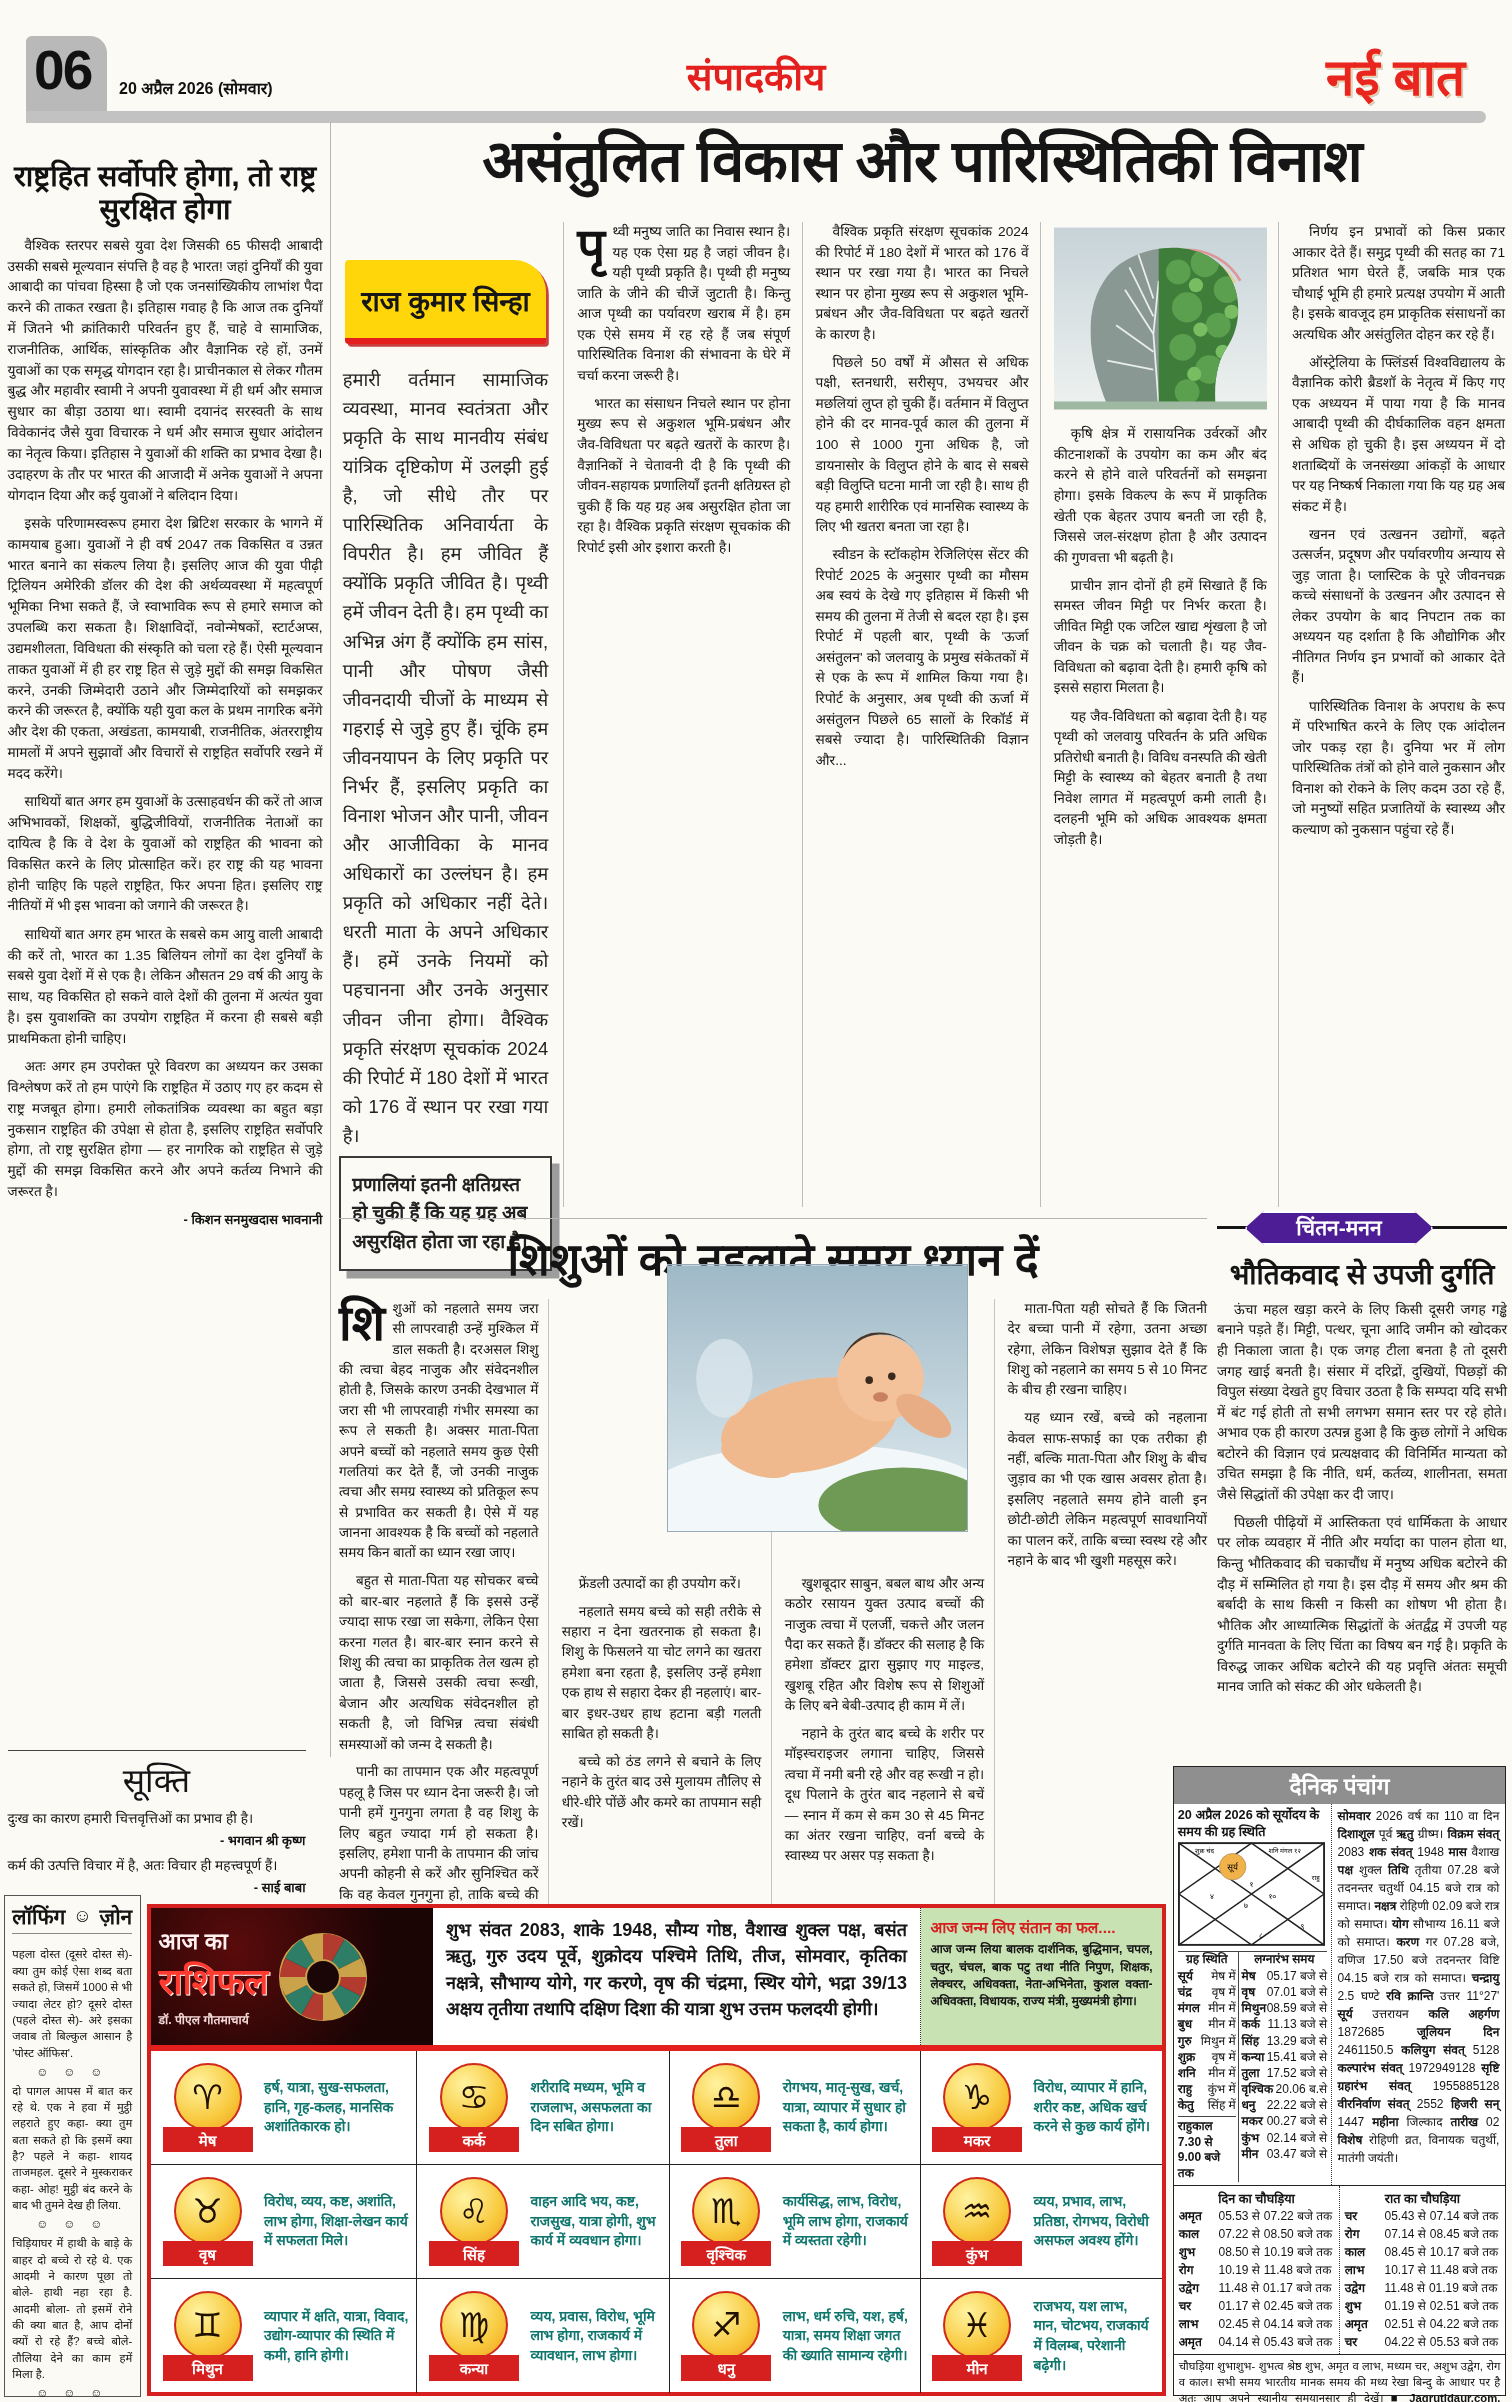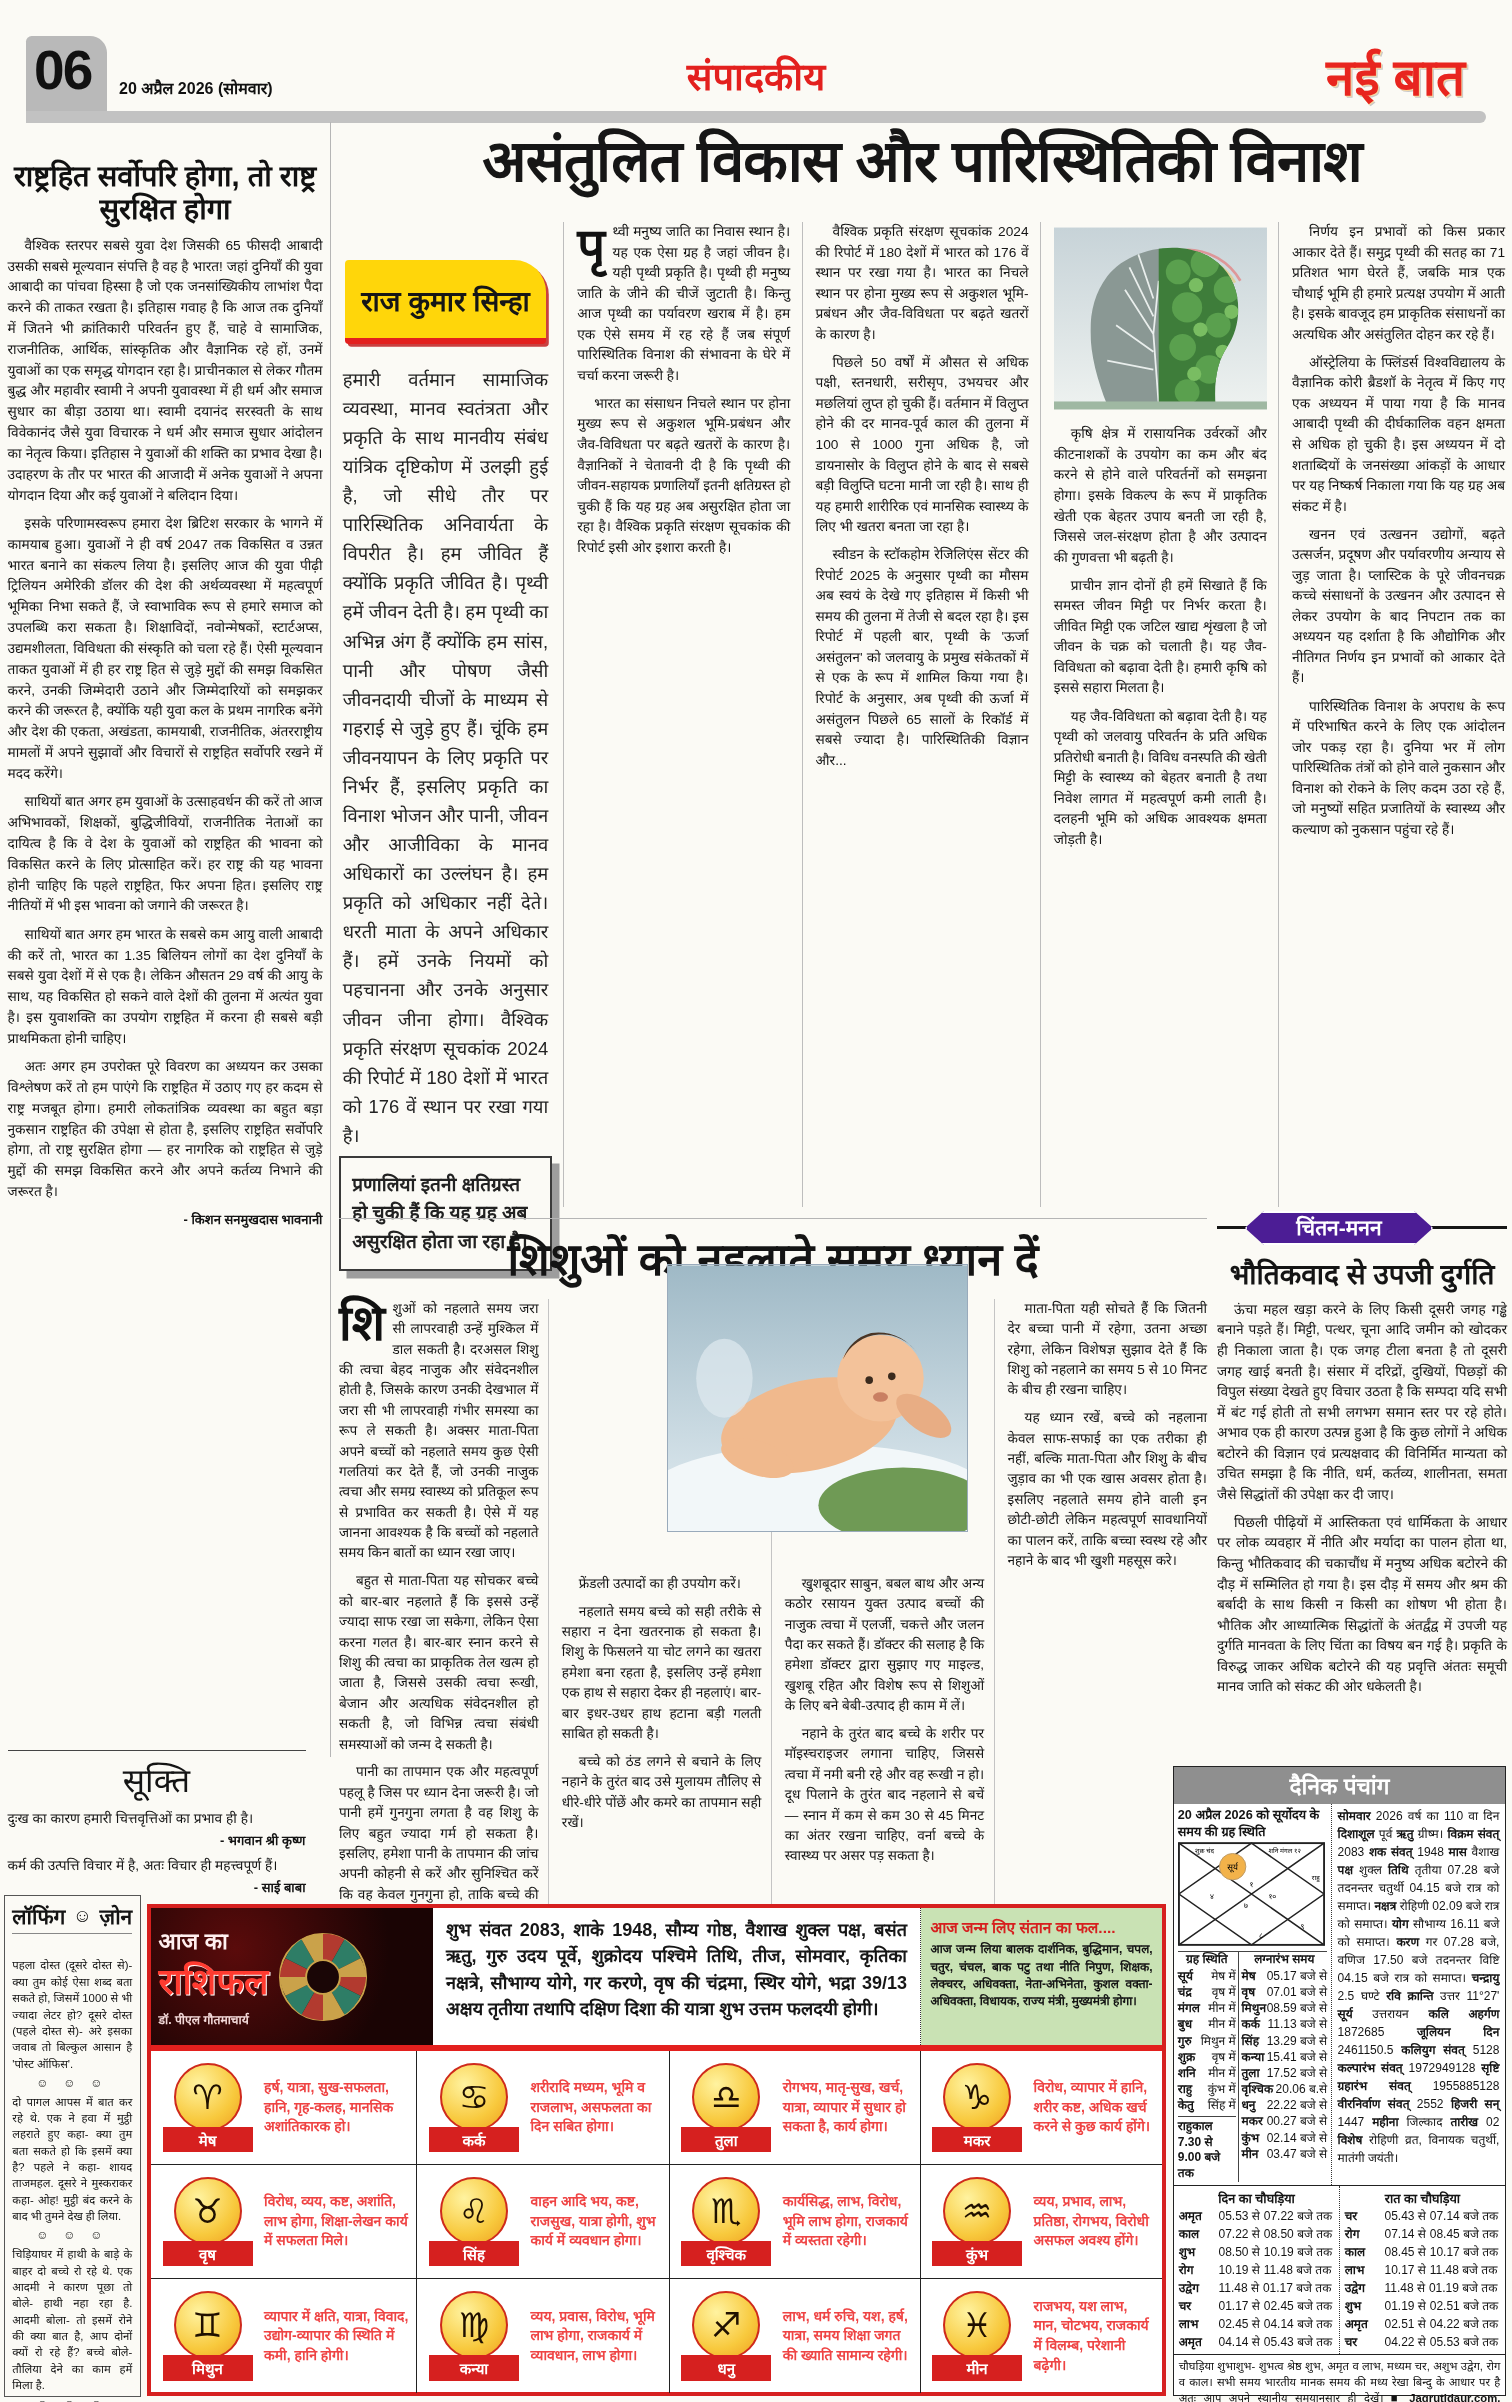--- a/index.html
+++ b/index.html
@@ -44,42 +44,42 @@
   
   .baby{position:absolute;left:339px;top:1218px;width:868px;border-top:0.9px solid #b5b5b5;padding-top:7.5px;}
   .baby h2{margin:0 0 11.3px 0;text-align:center;font-size:45px;font-weight:900;}
   .baby .cols{display:flex;gap:13px;font-size:13.6px;line-height:1.5;}
   .baby .bcol{flex:1;border-right:0.9px solid #c4c4c4;padding-right:9.4px;}
   .baby .bcol:last-child{border-right:none;padding-right:0;}
   .baby .photo-spacer{height:275px;}
   .baby-photo{position:absolute;left:328px;top:45px;width:299px;height:266px;border:0.9px solid #9ab;}
   
   .laugh{position:absolute;left:3.8px;top:1895px;width:137px;height:502px;border:1.9px solid #555;padding:5.6px 7.5px;box-sizing:border-box;}
-  .laugh .lt{display:flex;justify-content:space-between;align-items:center;font-size:21px;font-weight:900;border-bottom:0.9px solid #888;padding-bottom:3.8px;margin-bottom:23px;}
+  .laugh .lt{display:flex;justify-content:space-between;align-items:center;font-size:21px;font-weight:900;border-bottom:0.9px solid #888;padding-bottom:3.8px;margin-bottom:12px;}
   .laugh .face{font-size:19px;}
   .laugh .joke{font-size:11.3px;line-height:1.45;text-align:justify;margin-bottom:3.8px;}
   .laugh .sep{text-align:center;font-size:12.2px;letter-spacing:5.6px;margin:3.8px 0;}
   
   .rashi{position:absolute;left:147px;top:1904px;width:1019px;height:492px;border:4.7px solid #d6201f;box-sizing:border-box;background:#fff;}
   .rashi-banner{display:flex;height:137px;border-bottom:6.6px solid #e3201e;}
   .rashi-logo{width:282px;background:radial-gradient(circle at 30% 30%,#5a0b0b,#1a0404 70%);color:#fff;display:flex;align-items:center;padding:7.5px;box-sizing:border-box;gap:9.4px;}
   .rashi-logo .t1{font-size:22.6px;font-weight:900;color:#ffefef;}
   .rashi-logo .t2{font-size:36px;font-weight:900;color:#ff3b30;text-shadow:0.9px 0.9px 0 #fff;}
   .rashi-logo .t3{font-size:12.2px;font-weight:700;color:#f3d9d9;margin-top:5.6px;}
   .rashi-intro{flex:1;padding:9.4px 13px;font-size:18px;line-height:1.45;font-weight:800;color:#161616;border-right:1.9px dotted #333;}
   .birthbox{width:241px;background:#c9e2b4;padding:7.5px 9.4px;box-sizing:border-box;}
   .birthbox .bt{color:#d6201f;font-size:15.5px;font-weight:900;margin-bottom:3.8px;}
   .birthbox .bb{font-size:12px;line-height:1.45;font-weight:600;}
   .zgrid{display:grid;grid-template-rows:repeat(3,1fr);grid-auto-flow:column;height:342px;}
   .zc{border-right:1.9px solid #222;border-bottom:1.9px solid #222;display:flex;align-items:center;gap:7.5px;padding:5.6px 7.5px;box-sizing:border-box;}
   .zc.lastcol{border-right:none;} .zc.lastrow{border-bottom:none;}
   .zicon-wrap{width:98px;flex:none;display:flex;flex-direction:column;align-items:center;}
   .zcircle{width:64px;height:64px;border-radius:50%;background:radial-gradient(circle at 35% 30%,#fff3a0,#f8c93d 60%,#ef9f1f);border:2.8px solid #cf2a1c;display:flex;align-items:center;justify-content:center;font-size:34px;color:#201000;}
   .zname{margin-top:-3.8px;background:#d6201f;color:#fff;font-size:15px;font-weight:900;text-align:center;width:90px;padding:2.8px 0;}
-  .ztext{font-size:14px;line-height:1.4;font-weight:700;color:#ef4444;}
+  .ztext{font-size:14px;line-height:1.4;font-weight:700;color:#0f766e;}
   
   .pan{position:absolute;left:1173px;top:1766px;width:333px;height:630px;border:1.9px solid #222;box-sizing:border-box;background:#fff;font-size:12px;}
   .pan .ptitle{background:#8f8f8f;color:#fff;text-align:center;font-size:22.6px;font-weight:900;padding:2.8px 0;}
   .pan .top{display:flex;}
   .pan .pleft{width:158px;border-right:1.9px dotted #333;padding:3.8px;box-sizing:border-box;}
   .pan .pright{flex:1;padding:3.8px 5.6px;box-sizing:border-box;line-height:1.5;text-align:justify;}
   .pan .lh{font-weight:800;font-size:12.7px;line-height:1.3;margin-bottom:1.9px;}
   .pan .gtable{display:flex;border-top:0.9px solid #444;margin-top:1.9px;}
   .pan .gcol{width:58px;border-right:0.9px solid #444;padding-right:1.9px;}
   .pan .lcol{flex:1;padding-left:2.8px;}

